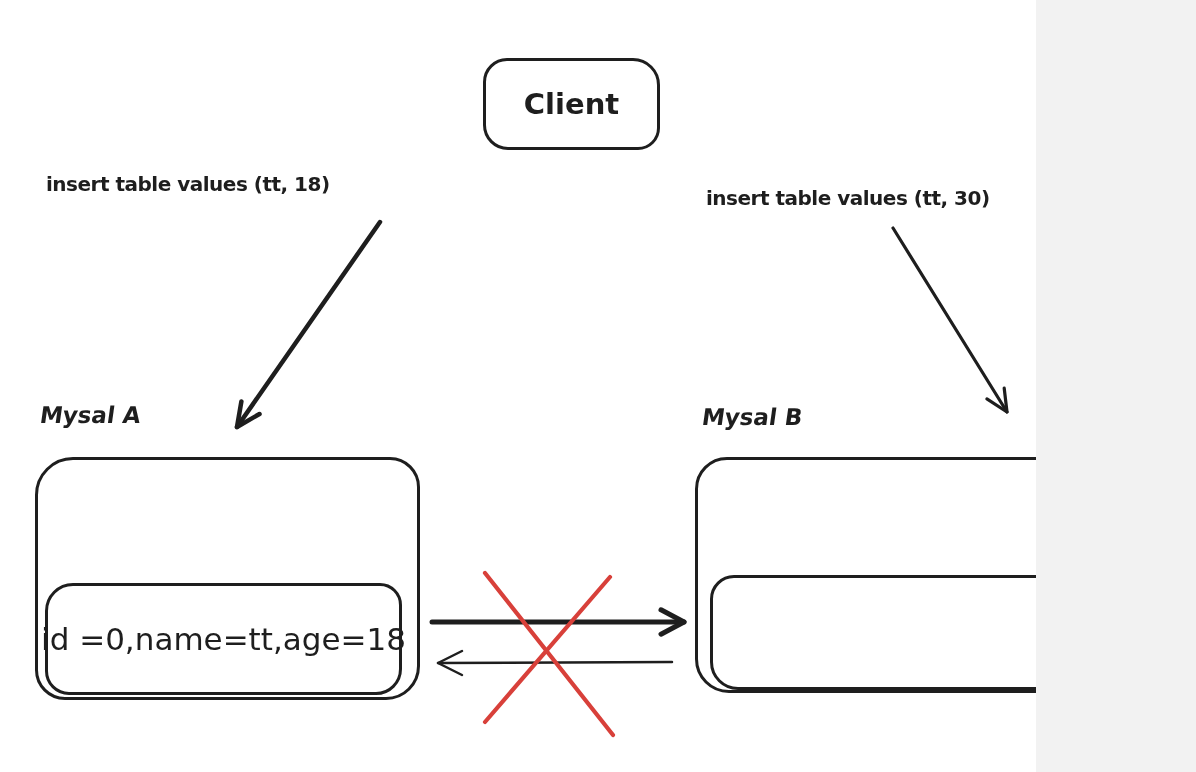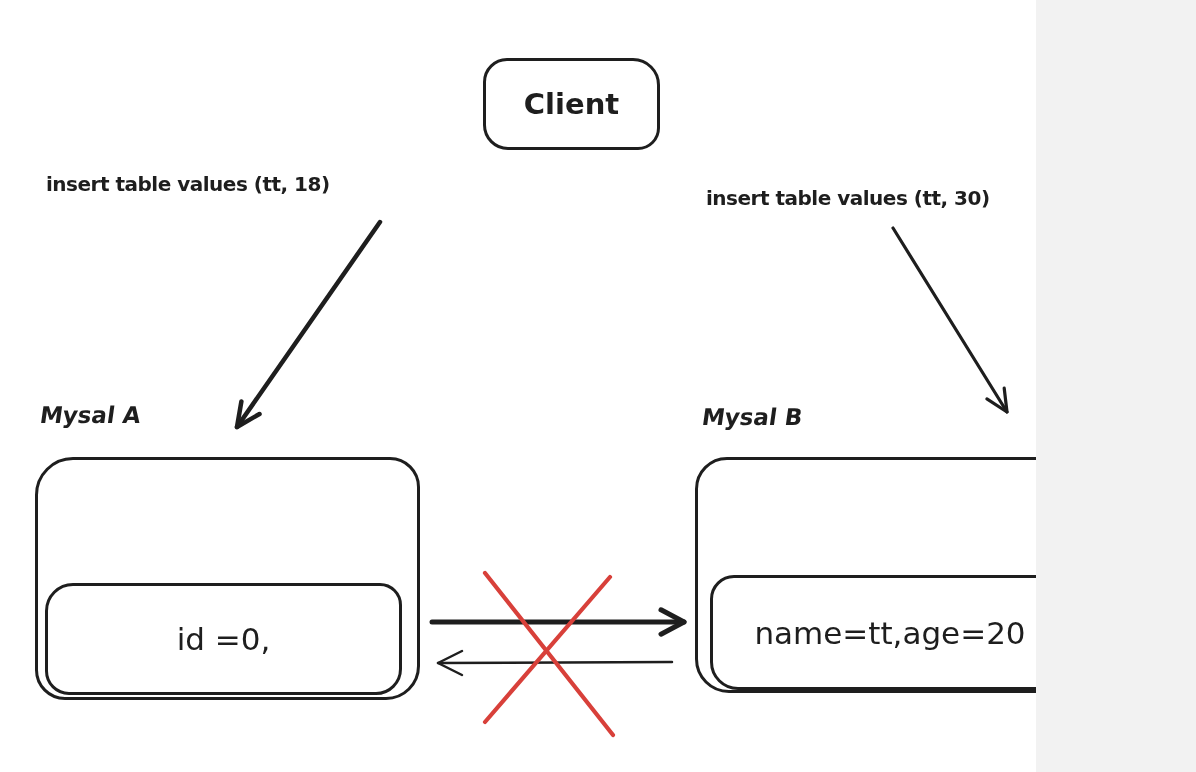--- a/index.html
+++ b/index.html
@@ -126,21 +126,21 @@
     <span>Client</span>
   </div>
 
   <div class="msg-label msg-left">insert table values (tt, 18)</div>
   <div class="msg-label msg-right">insert table values (tt, 30)</div>
 
   <div class="node-title title-a">Mysal A</div>
   <div class="box outer-a"></div>
   <div class="box record-box record-a">
     <div>id =0,</div>
+    <div>name=tt,age=18</div>
   </div>
 
   <div class="node-title title-b">Mysal B</div>
   <div class="box outer-b"></div>
   <div class="box record-box record-b">
-    <div>name=tt,age=20</div>
   </div>
 
 </div>
 
 </body></html>

